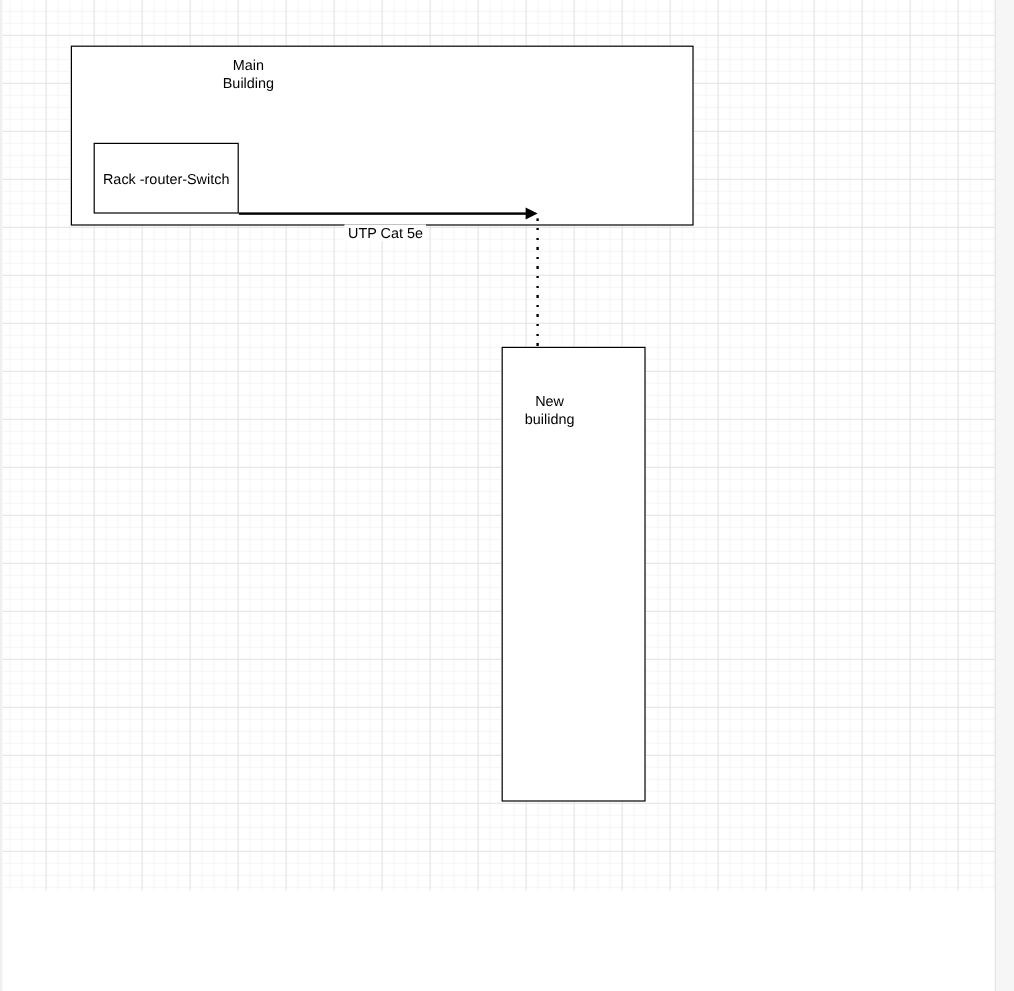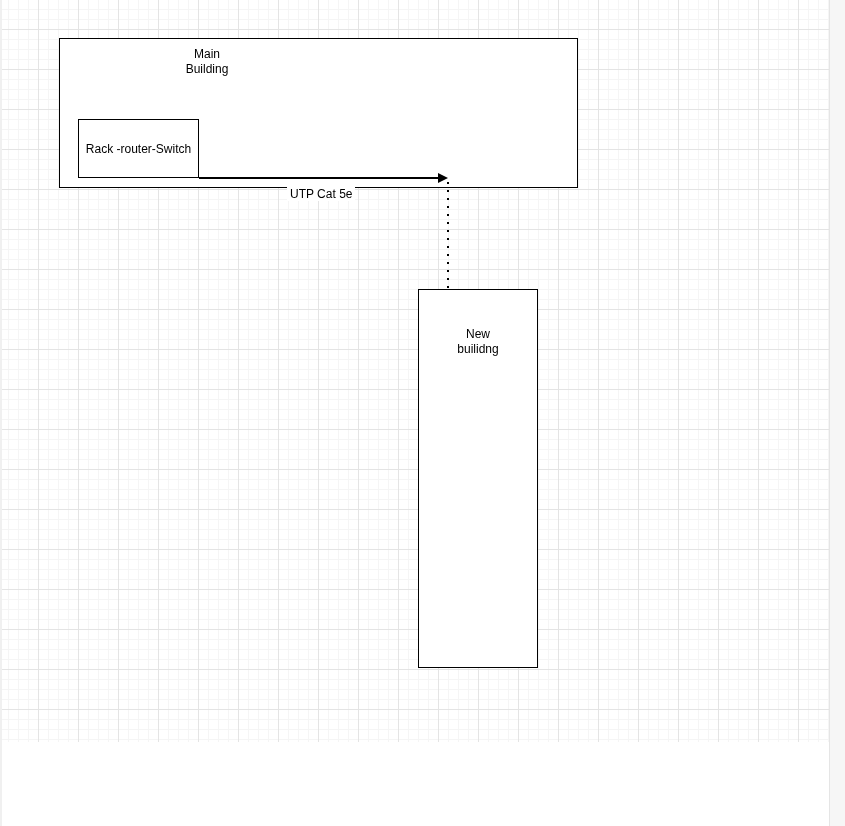--- a/index.html
+++ b/index.html
@@ -45,21 +45,21 @@
     background: var(--canvas-bg);
     border: 1.5px solid var(--stroke);
   }
   #shape-main { left: 59px;  top: 38px;  width: 519px; height: 150px; }
   #shape-rack { left: 78px;  top: 119px; width: 121px; height: 59px;
                 display: flex; align-items: center; justify-content: center; }
   #shape-new  { left: 418px; top: 289px; width: 120px; height: 379px; }
 
   .label { position: absolute; text-align: center; line-height: 15px; white-space: nowrap; }
   #label-main  { left: 167px; top: 47px;  width: 80px; }
-  #label-new   { left: 418px; top: 327px; width: 80px; margin-left: 20px; }
+  #label-new   { left: 418px; top: 327px; width: 80px; }
   #label-fiber { left: 457px; top: 202px; width: 63px; line-height: 15px; background: var(--canvas-bg); }
 
   #edge-utp-line {
     position: absolute; left: 199px; top: 177px; width: 240px; height: 1.5px;
     background: var(--stroke);
   }
   #edge-utp-arrowhead {
     position: absolute; left: 438px; top: 172.5px; width: 0; height: 0;
     border-top: 5px solid transparent;
     border-bottom: 5px solid transparent;

